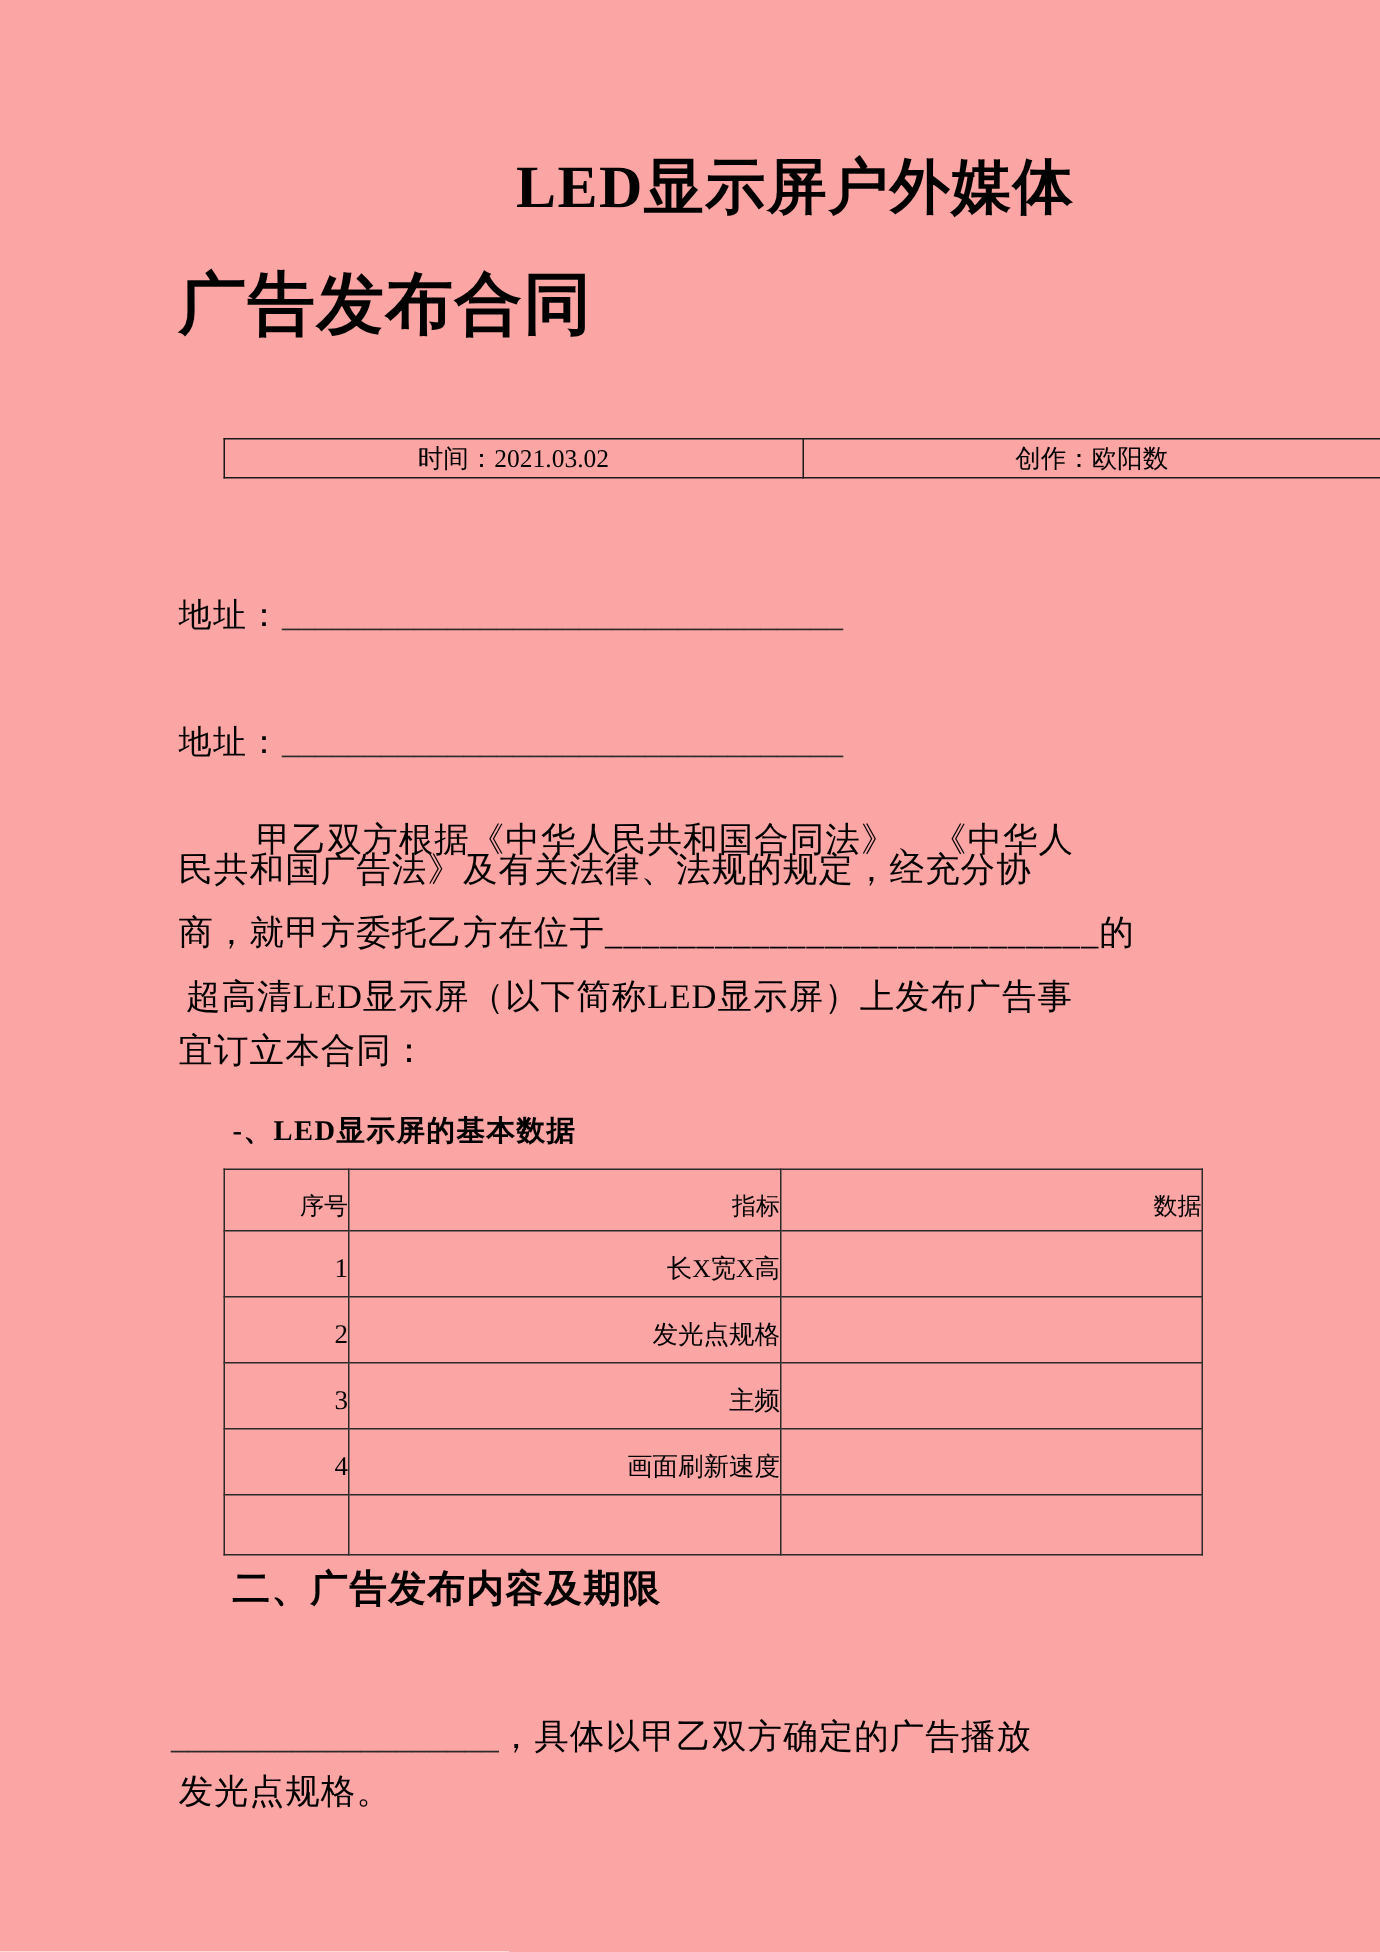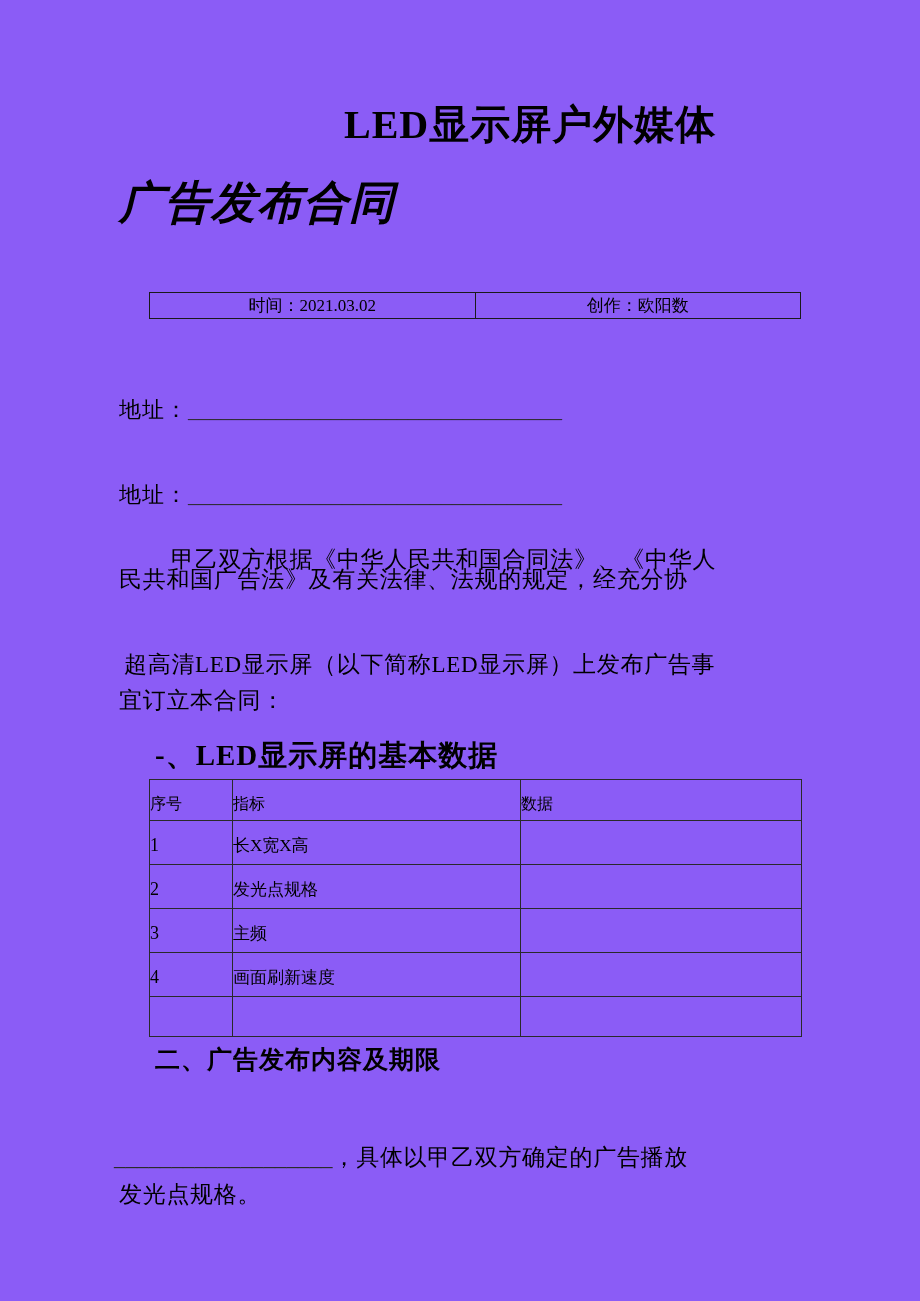--- a/index.html
+++ b/index.html
@@ -2,28 +2,28 @@
 <html><head>
 <meta charset="utf-8">
 <style>
   * { margin: 0; padding: 0; box-sizing: border-box; }
   html, body { background: #ffffff; }
   body {
     width: 920px; height: 1301px; position: relative;
     font-family: "Liberation Serif", serif;
     color: #000000;
   }
-  .page { position: absolute; inset: 0; background: #8b5cf6; overflow: hidden; }
+  .page { position: absolute; inset: 0; background: #fca5a5; overflow: hidden; }
 
   .title { position: absolute; font-weight: 700; white-space: nowrap; line-height: 1.1; }
   .title.line1 { left: 344px; top: 103px; font-size: 40px; letter-spacing: 1px; }
-  .title.line2 { left: 119px; top: 179px; font-size: 45px; letter-spacing: 1px; font-style: italic; }
+  .title.line2 { left: 119px; top: 179px; font-size: 45px; letter-spacing: 1px; }
 
   table.meta-table {
-    position: absolute; left: 149px; top: 292px; width: 652px;
+    position: absolute; left: 149px; top: 292px; width: 772px;
     border-collapse: collapse; table-layout: fixed;
   }
   table.meta-table td {
     border: 1px solid #1a1a1a; height: 26px;
     text-align: center; vertical-align: middle;
     font-size: 17px; font-weight: 500; white-space: nowrap;
   }
 
   .pline {
     position: absolute; left: 119px; font-size: 22px; font-weight: 500;
@@ -40,35 +40,35 @@
     position: absolute; left: 119px; font-size: 23px; font-weight: 500;
     letter-spacing: 0.7px; white-space: nowrap; line-height: 30px;
   }
   .iline.i0 { top: 545px; padding-left: 52px; }
   .iline.i1 { top: 565px; }
   .iline.i2 { top: 607px; }
   .iline.i3 { top: 650px; padding-left: 5px; }
   .iline.i4 { top: 686px; }
 
   .section-heading {
-    position: absolute; left: 155px; font-size: 29px; font-weight: 700;
+    position: absolute; left: 155px; font-size: 19px; font-weight: 700;
     letter-spacing: 1px; white-space: nowrap; line-height: 28px;
   }
   .section-heading.s1 { top: 741px; }
   .section-heading.s2 { top: 1046px; font-size: 25px; }
 
   table.spec-table {
     position: absolute; left: 149px; top: 779px; width: 652px;
     border-collapse: collapse; table-layout: fixed;
   }
   table.spec-table col.c1 { width: 83px; }
   table.spec-table col.c2 { width: 288px; }
   table.spec-table col.c3 { width: 281px; }
   table.spec-table th, table.spec-table td {
-    border: 1px solid #2a2a2a; text-align: left; vertical-align: middle;
+    border: 1px solid #2a2a2a; text-align: right; vertical-align: middle;
     font-weight: 500; padding: 0;
   }
   table.spec-table thead th { height: 41px; font-size: 16px; padding-top: 8px; }
   table.spec-table tbody td { height: 44px; font-size: 17px; padding-top: 6px; }
   table.spec-table tr.empty-row td { height: 40px; }
   table.spec-table td.no-cell { font-size: 18px; }
 
   .clause {
     position: absolute; font-size: 23px; font-weight: 500;
     letter-spacing: 0.7px; white-space: nowrap; line-height: 30px;
@@ -95,20 +95,21 @@
   </table>
 
 
   <div class="pline p1"><span>地址：</span><span class="blank">__________________________________</span></div>
 
 
   <div class="pline p3"><span>地址：</span><span class="blank">__________________________________</span></div>
 
   <div class="iline i0">甲乙双方根据《中华人民共和国合同法》、《中华人</div>
   <div class="iline i1">民共和国广告法》及有关法律、法规的规定，经充分协</div>
+  <div class="iline i2">商，就甲方委托乙方在位于___________________________的</div>
   <div class="iline i3">超高清LED显示屏（以下简称LED显示屏）上发布广告事</div>
   <div class="iline i4">宜订立本合同：</div>
 
   <div class="section-heading s1">-、LED显示屏的基本数据</div>
 
   <table class="spec-table">
     <colgroup>
         <col class="c1">
         <col class="c2">
         <col class="c3">

